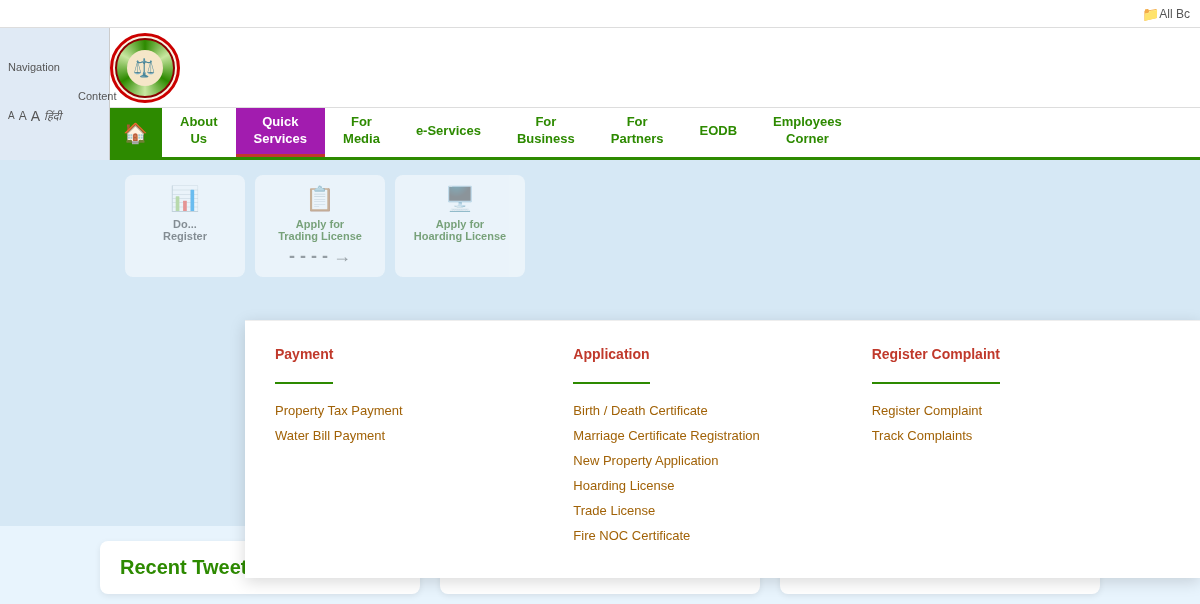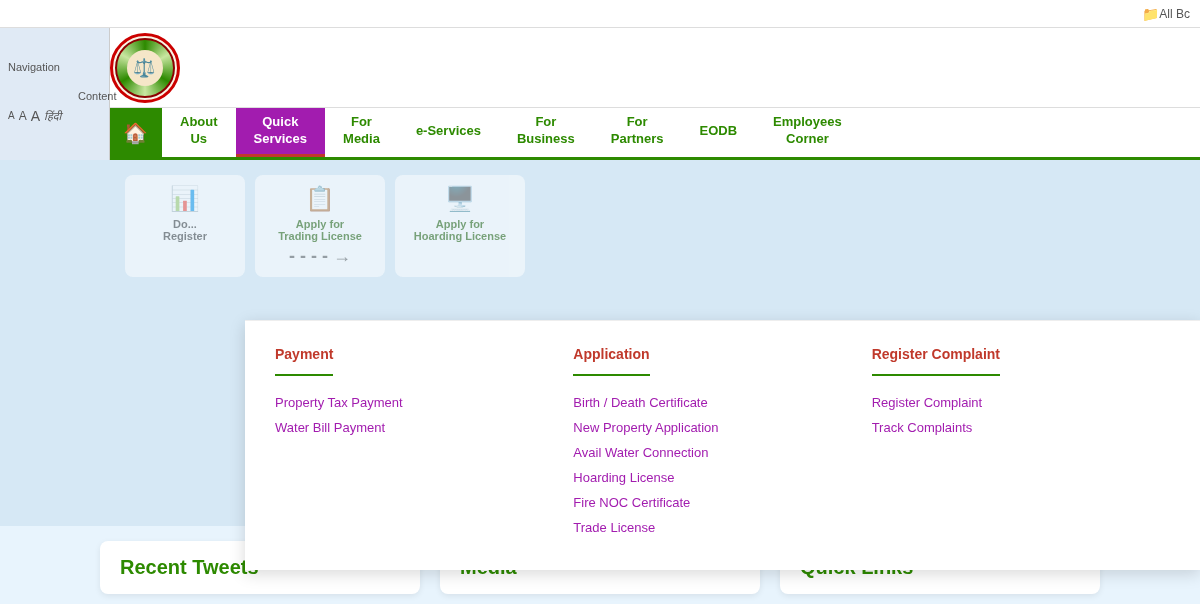--- a/index.html
+++ b/index.html
@@ -133,29 +133,29 @@
     .dropdown-col {
       flex: 1;
       padding-right: 20px;
     }
 
     .dropdown-col-header {
       font-size: 14px;
       font-weight: bold;
       color: #c0392b;
       margin-bottom: 14px;
-      padding-bottom: 12px;
+      padding-bottom: 20px;
       border-bottom: 2px solid #2d8a00;
       display: inline-block;
     }
 
     .dropdown-link {
       display: block;
       font-size: 13px;
-      color: #a21caf;
+      color: #a16207;
       padding: 5px 0;
       cursor: pointer;
       text-decoration: none;
     }
 
     
     .main-content {
       background: #d6e8f5;
       height: calc(604px - 160px);
       position: relative;
@@ -286,25 +286,25 @@
 
     <div class="dropdown-col">
       <span class="dropdown-col-header">Payment</span>
       <a class="dropdown-link">Property Tax Payment</a>
       <a class="dropdown-link">Water Bill Payment</a>
     </div>
 
     <div class="dropdown-col">
       <span class="dropdown-col-header">Application</span>
       <a class="dropdown-link">Birth / Death Certificate</a>
+      <a class="dropdown-link">Marriage Certificate Registration</a>
       <a class="dropdown-link">New Property Application</a>
-      <a class="dropdown-link">Avail Water Connection</a>
       <a class="dropdown-link">Hoarding License</a>
+      <a class="dropdown-link">Trade License</a>
       <a class="dropdown-link">Fire NOC Certificate</a>
-      <a class="dropdown-link">Trade License</a>
     </div>
 
     <div class="dropdown-col">
       <span class="dropdown-col-header">Register Complaint</span>
       <a class="dropdown-link">Register Complaint</a>
       <a class="dropdown-link">Track Complaints</a>
     </div>
   </div>
 
   <div style="position:absolute; bottom:0; left:0; right:0; background:#e8f4fd; padding:15px 20px 10px 20px;">

